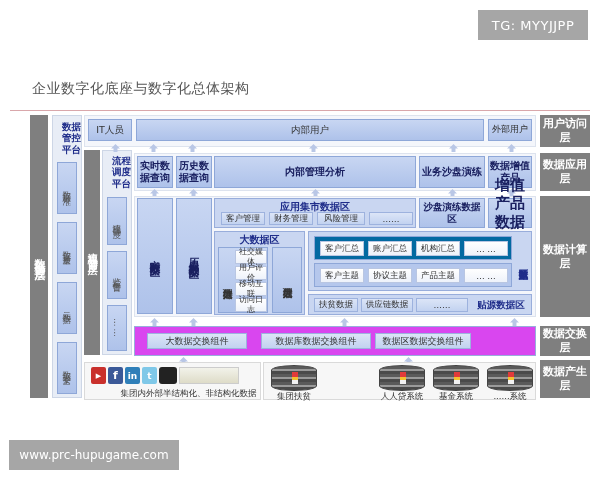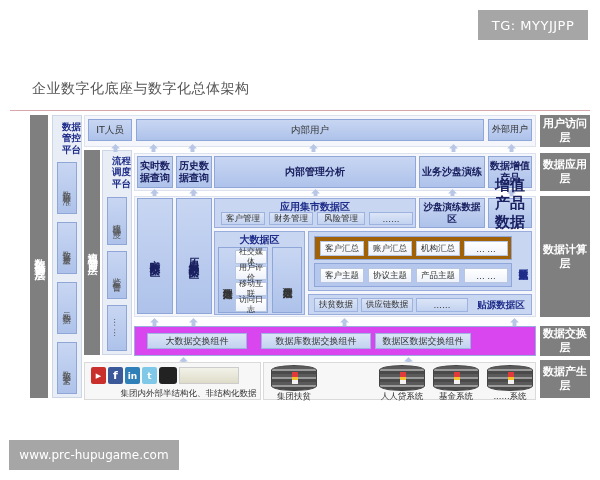--- a/index.html
+++ b/index.html
@@ -155,21 +155,21 @@
     <div class="lbl v" style="position:absolute;left:1px;top:2px;width:14px;height:62px;font-weight:normal;color:#333;font-size:10px;letter-spacing:0;">待处理大数据</div>
     <div class="wb" style="position:absolute;left:16px;top:2px;width:32px;height:14px;font-size:8px;">社交媒体</div>
     <div class="wb" style="position:absolute;left:16px;top:18px;width:32px;height:14px;font-size:8px;">用户评价</div>
     <div class="wb" style="position:absolute;left:16px;top:34px;width:32px;height:14px;font-size:8px;">移动互联</div>
     <div class="wb" style="position:absolute;left:16px;top:50px;width:32px;height:14px;font-size:8px;">访问日志</div>
   </div>
   <div class="bx v" style="position:absolute;left:57px;top:15px;width:30px;height:66px;font-size:10px;color:#333;letter-spacing:0;">处理后大数据</div>
 </div>
 
 <div class="abs panel" style="left:308px;top:231px;width:224px;height:60px;background:#c9d6f1;border-color:#98addb;">
-  <div class="panel" style="position:absolute;left:5px;top:4px;width:198px;height:24px;background:#a16207;border-color:#8ea7d8;">
+  <div class="panel" style="position:absolute;left:5px;top:4px;width:198px;height:24px;background:#0369a1;border-color:#8ea7d8;">
     <div class="wb" style="position:absolute;left:5px;top:4px;width:44px;height:15px;">客户汇总</div>
     <div class="wb" style="position:absolute;left:53px;top:4px;width:44px;height:15px;">账户汇总</div>
     <div class="wb" style="position:absolute;left:101px;top:4px;width:44px;height:15px;">机构汇总</div>
     <div class="wb" style="position:absolute;left:149px;top:4px;width:44px;height:15px;">… …</div>
   </div>
   <div class="panel" style="position:absolute;left:5px;top:31px;width:198px;height:24px;background:#b5c7ec;border-color:#8ea7d8;">
     <div class="wb" style="position:absolute;left:5px;top:4px;width:44px;height:15px;">客户主题</div>
     <div class="wb" style="position:absolute;left:53px;top:4px;width:44px;height:15px;">协议主题</div>
     <div class="wb" style="position:absolute;left:101px;top:4px;width:44px;height:15px;">产品主题</div>
     <div class="wb" style="position:absolute;left:149px;top:4px;width:44px;height:15px;">… …</div>

